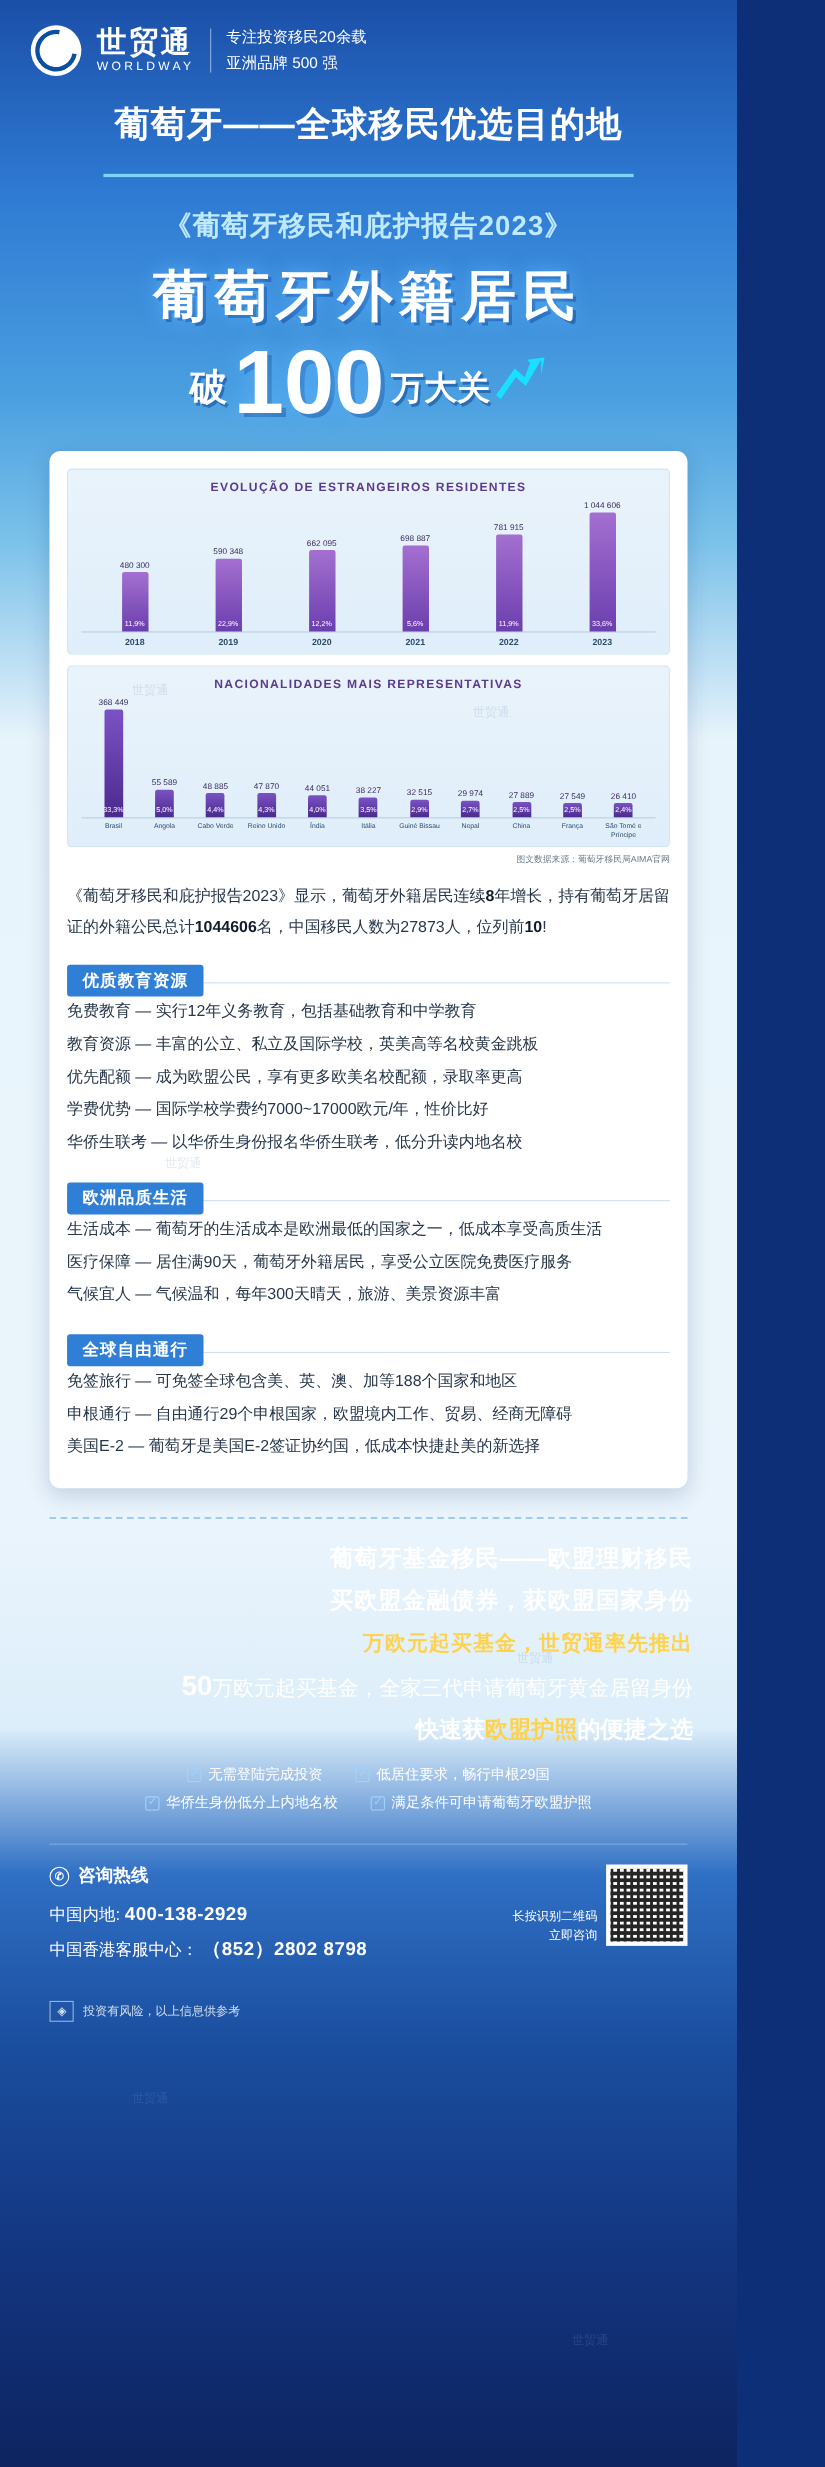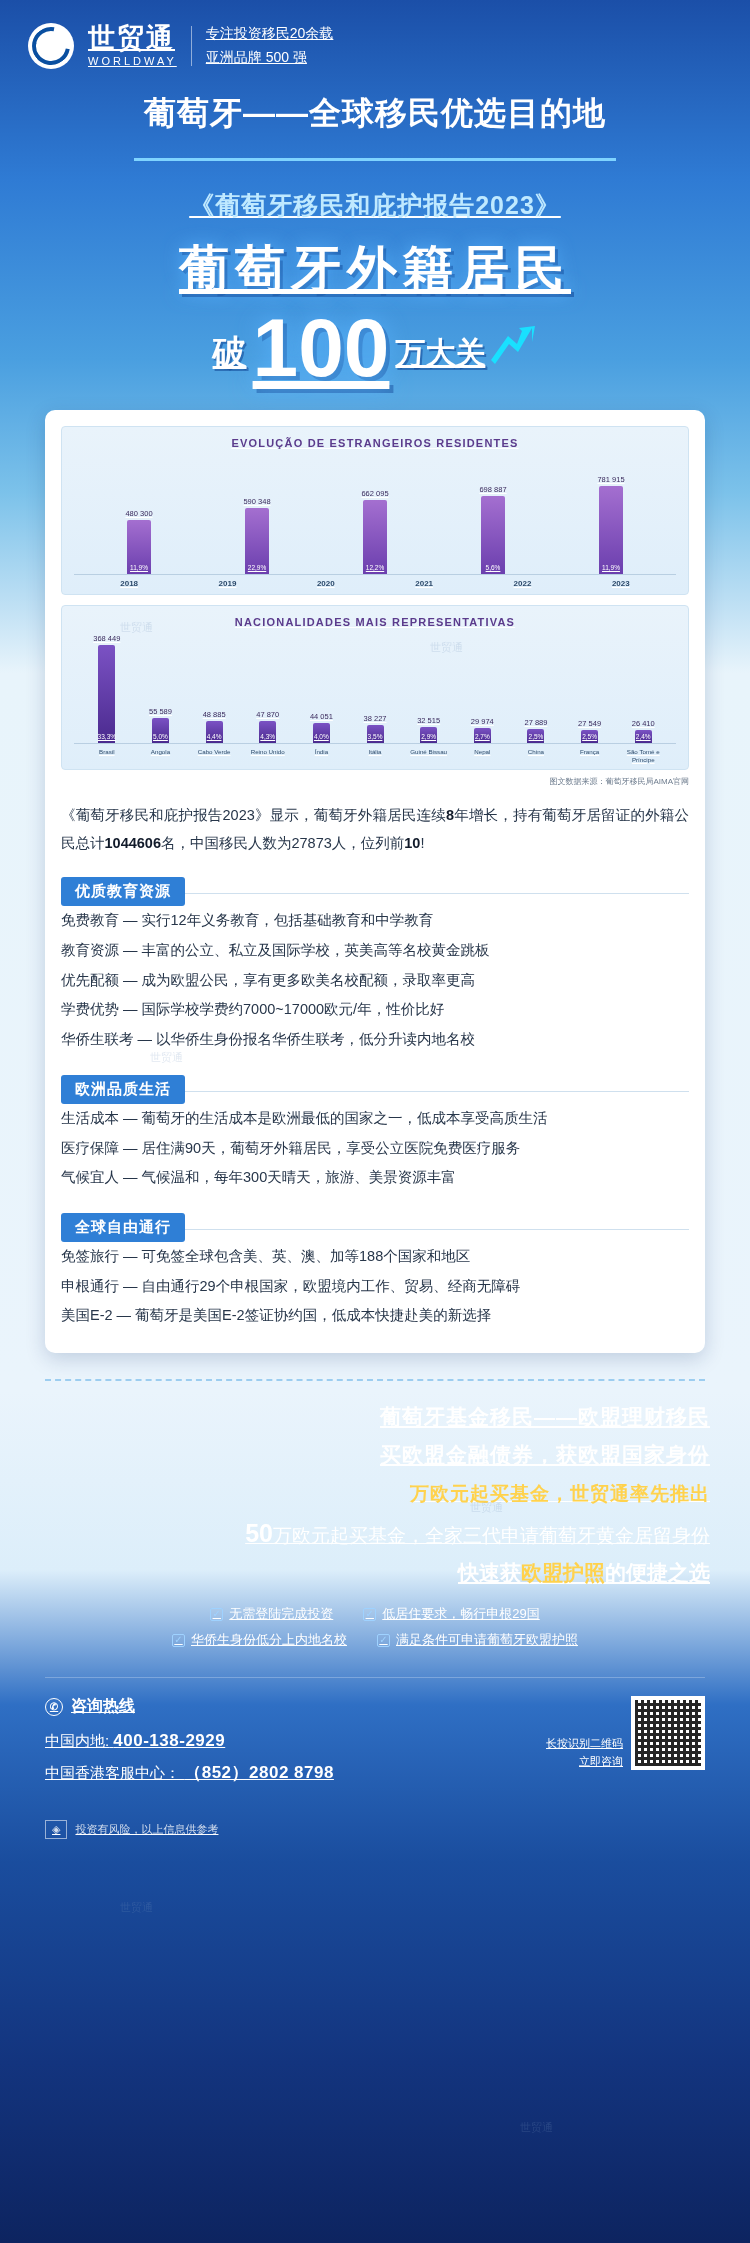--- a/index.html
+++ b/index.html
@@ -3,26 +3,25 @@
 <meta charset="utf-8">
 <style>
   * { box-sizing: border-box; margin: 0; padding: 0; }
   body {
     width: 750px;
     background: #0d2f78;
     font-family: "Liberation Sans", sans-serif;
     color: #ffffff;
   }
   .page {
-    width: 750px;
+    width: 670px;
     min-height: 2243px;
     position: relative;
     background: linear-gradient(180deg, #1b4fa8 0%, #2f7bd4 8%, #4a9fe0 16%, #7cc2ea 22%, #bfe0f4 27%, #e8f4fb 30%, #eaf4fc 62%, #dceefa 70%, #2f6fc4 76%, #1a4d9e 83%, #13347e 92%, #0d2460 100%);
     overflow: hidden;
-    text-decoration: underline;
   }
   
   .header {
     display: flex;
     align-items: center;
     padding: 22px 0 10px 28px;
     gap: 14px;
   }
   .logo-mark {
     width: 46px; height: 46px; border-radius: 50%;
@@ -332,20 +331,26 @@
           <div class="bar" style="height:66%">
               <span class="bar-inner">5,6%</span>
             </div>
         </div>
         <div class="bar-col">
           <div class="bar-val">781 915</div>
           <div class="bar" style="height:74%">
               <span class="bar-inner">11,9%</span>
             </div>
         </div>
+        <div class="bar-col">
+          <div class="bar-val">1 044 606</div>
+          <div class="bar" style="height:97%">
+              <span class="bar-inner">33,6%</span>
+            </div>
+        </div>
       </div>
       <div class="x-labels">
         <span>2018</span>
         <span>2019</span>
         <span>2020</span>
         <span>2021</span>
         <span>2022</span>
         <span>2023</span>
       </div>
     </div>

